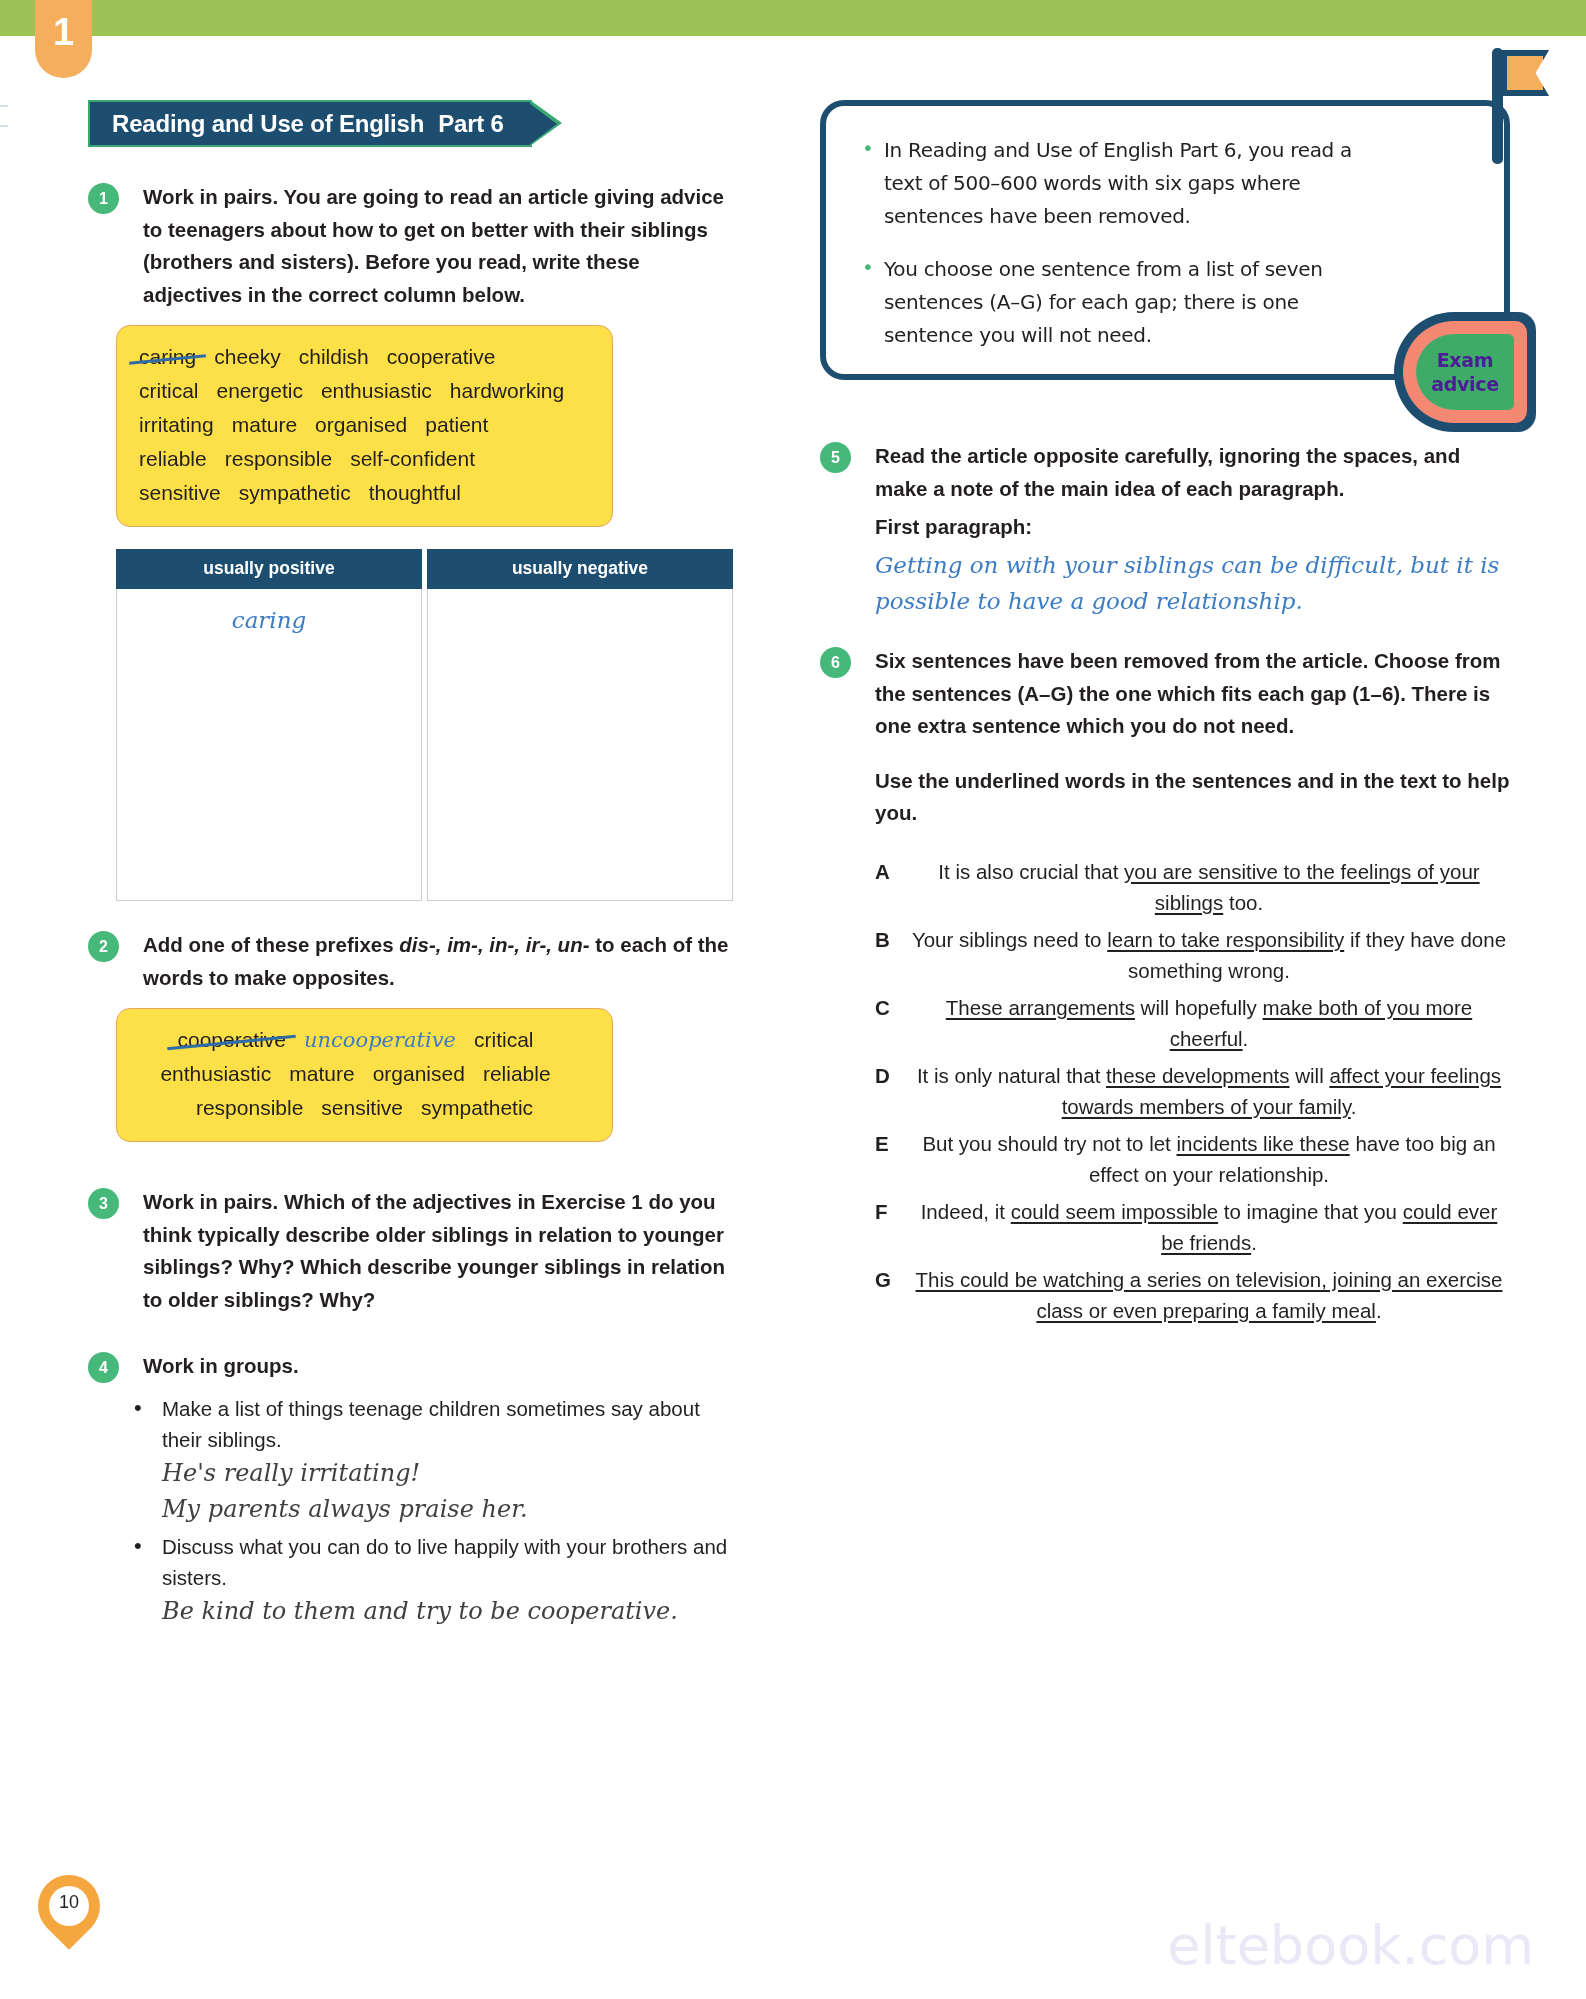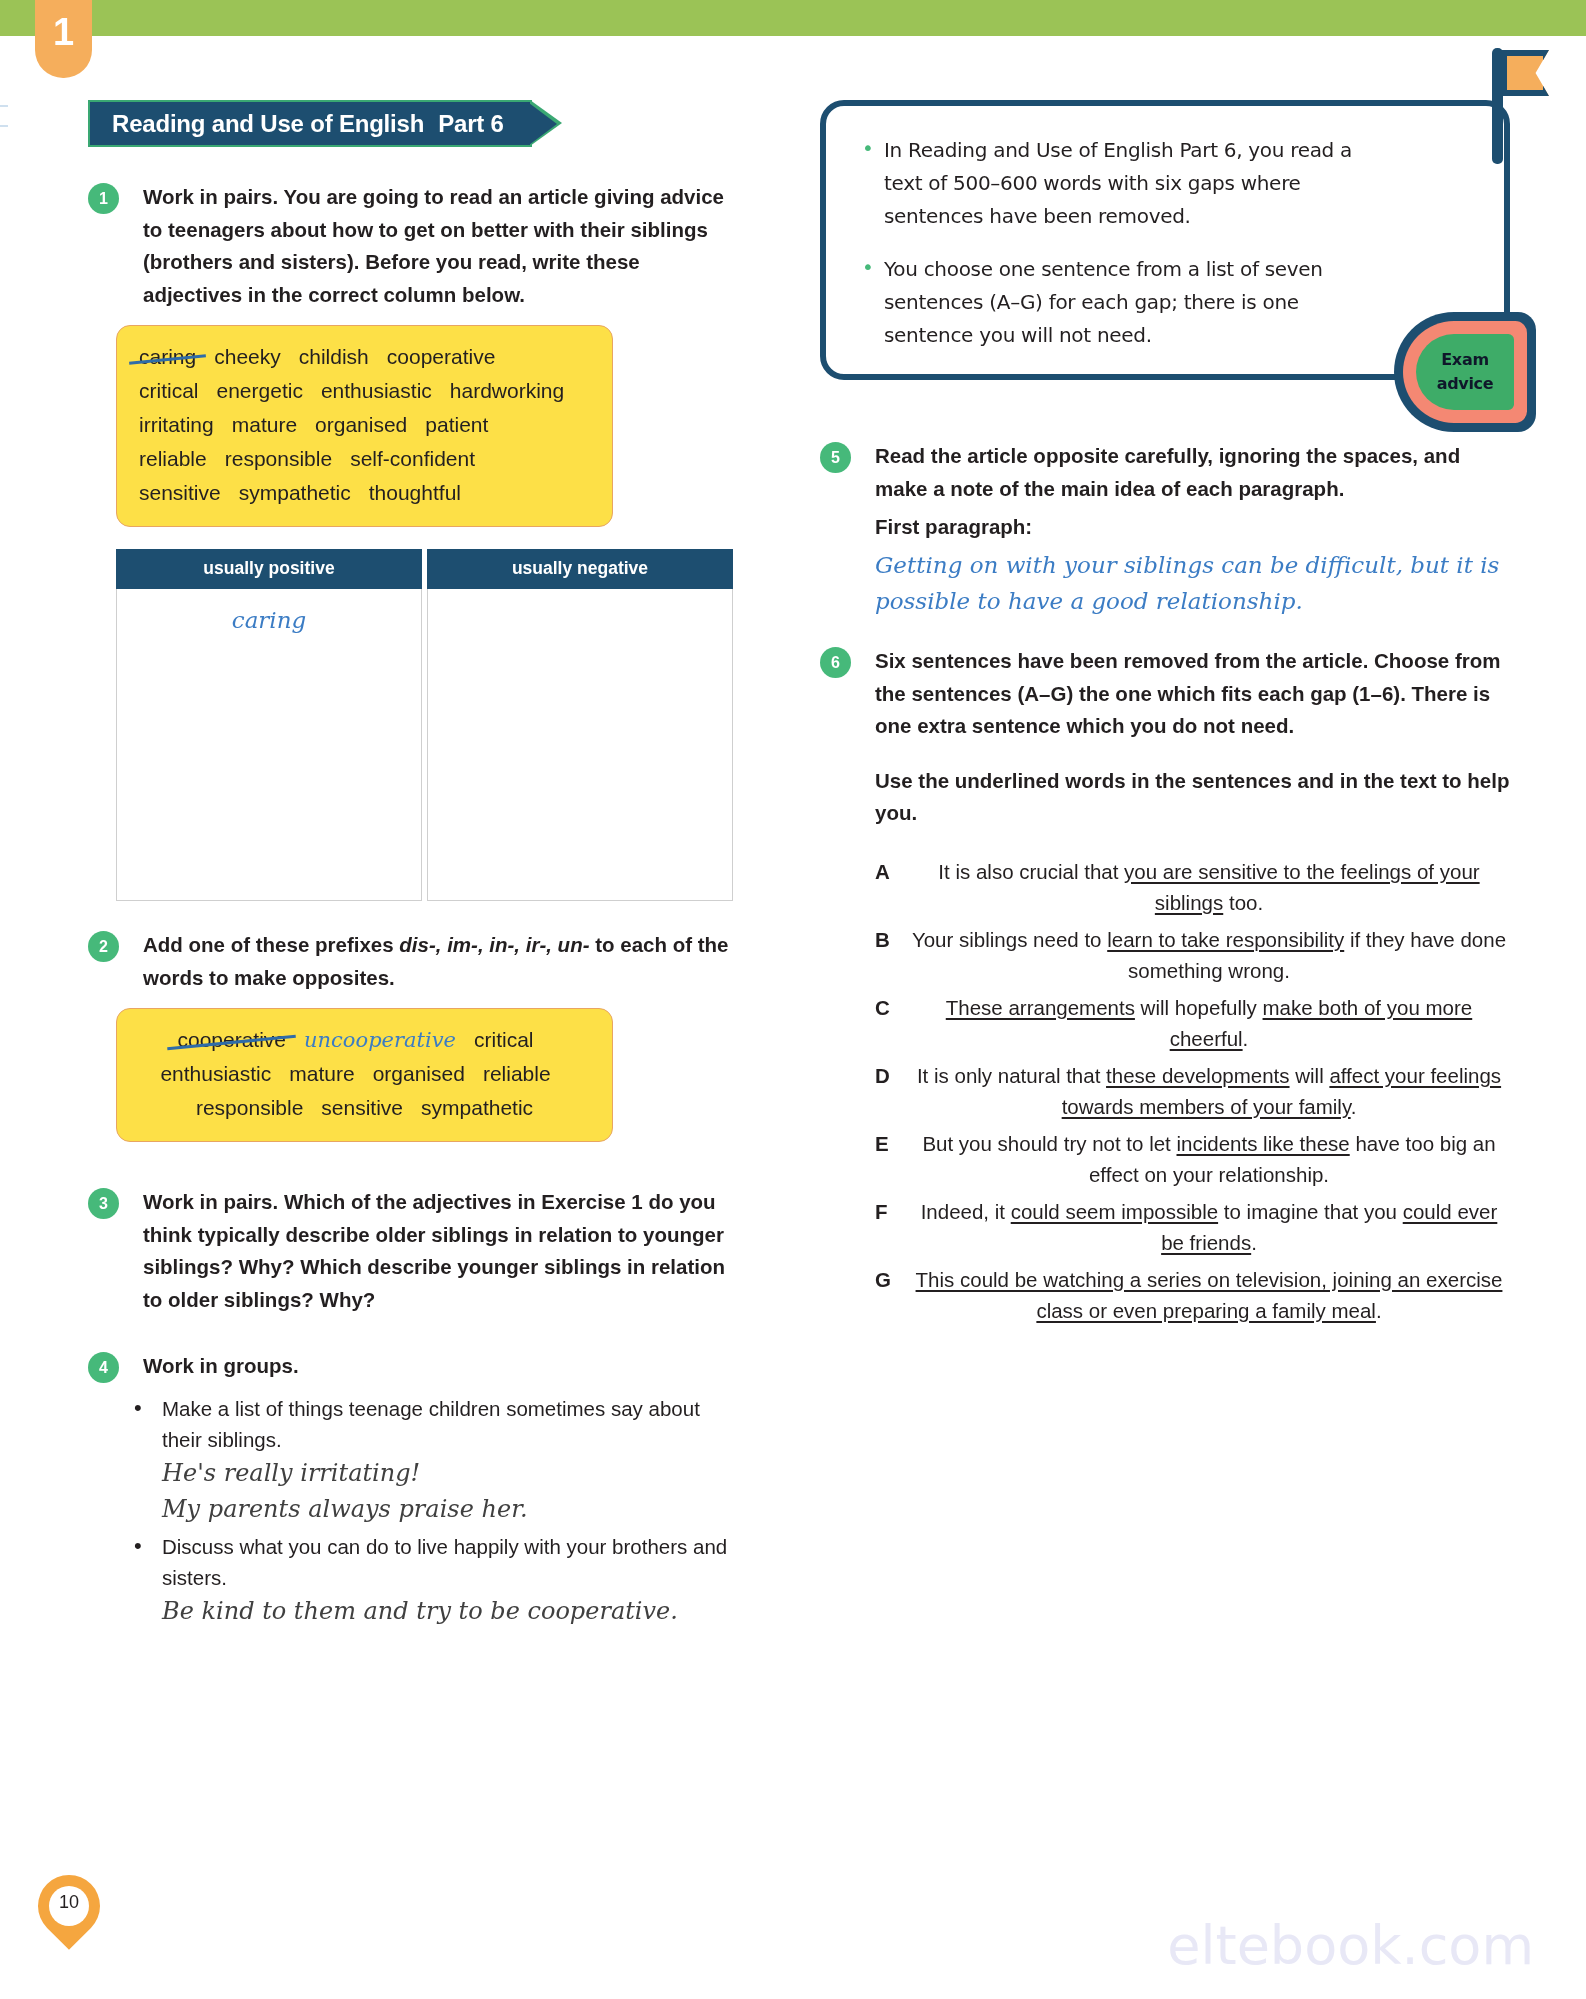--- a/index.html
+++ b/index.html
@@ -167,21 +167,21 @@
     border-radius: 60px 18px 18px 60px;
     z-index: 6;
   }
   .badge .mid {
     position: absolute; left: 9px; top: 9px; right: 9px; bottom: 9px;
     background: #f48873; border-radius: 52px 12px 12px 52px;
   }
   .badge .inner {
     position: absolute; left: 22px; top: 22px; right: 22px; bottom: 22px;
     background: #3eac68; border-radius: 40px 6px 6px 40px;
-    color: #0f172a; font-weight: bold; font-size: 16px; line-height: 24px;
+    color: #4c1d95; font-weight: bold; font-size: 19px; line-height: 24px;
     display: flex; flex-direction: column; align-items: center; justify-content: center;
     font-family: "DejaVu Sans", sans-serif;
     letter-spacing: -0.3px;
   }
 
   
   .aglist { margin: 26px 0 0 0; }
   .aglist .item { display: flex; margin-bottom: 6px; }
   .aglist .lt { width: 33px; flex: none; font-size: 20.5px; font-weight: bold; line-height: 31px; }
   .aglist .tx { font-size: 20.5px; line-height: 31px; text-align: center; }

